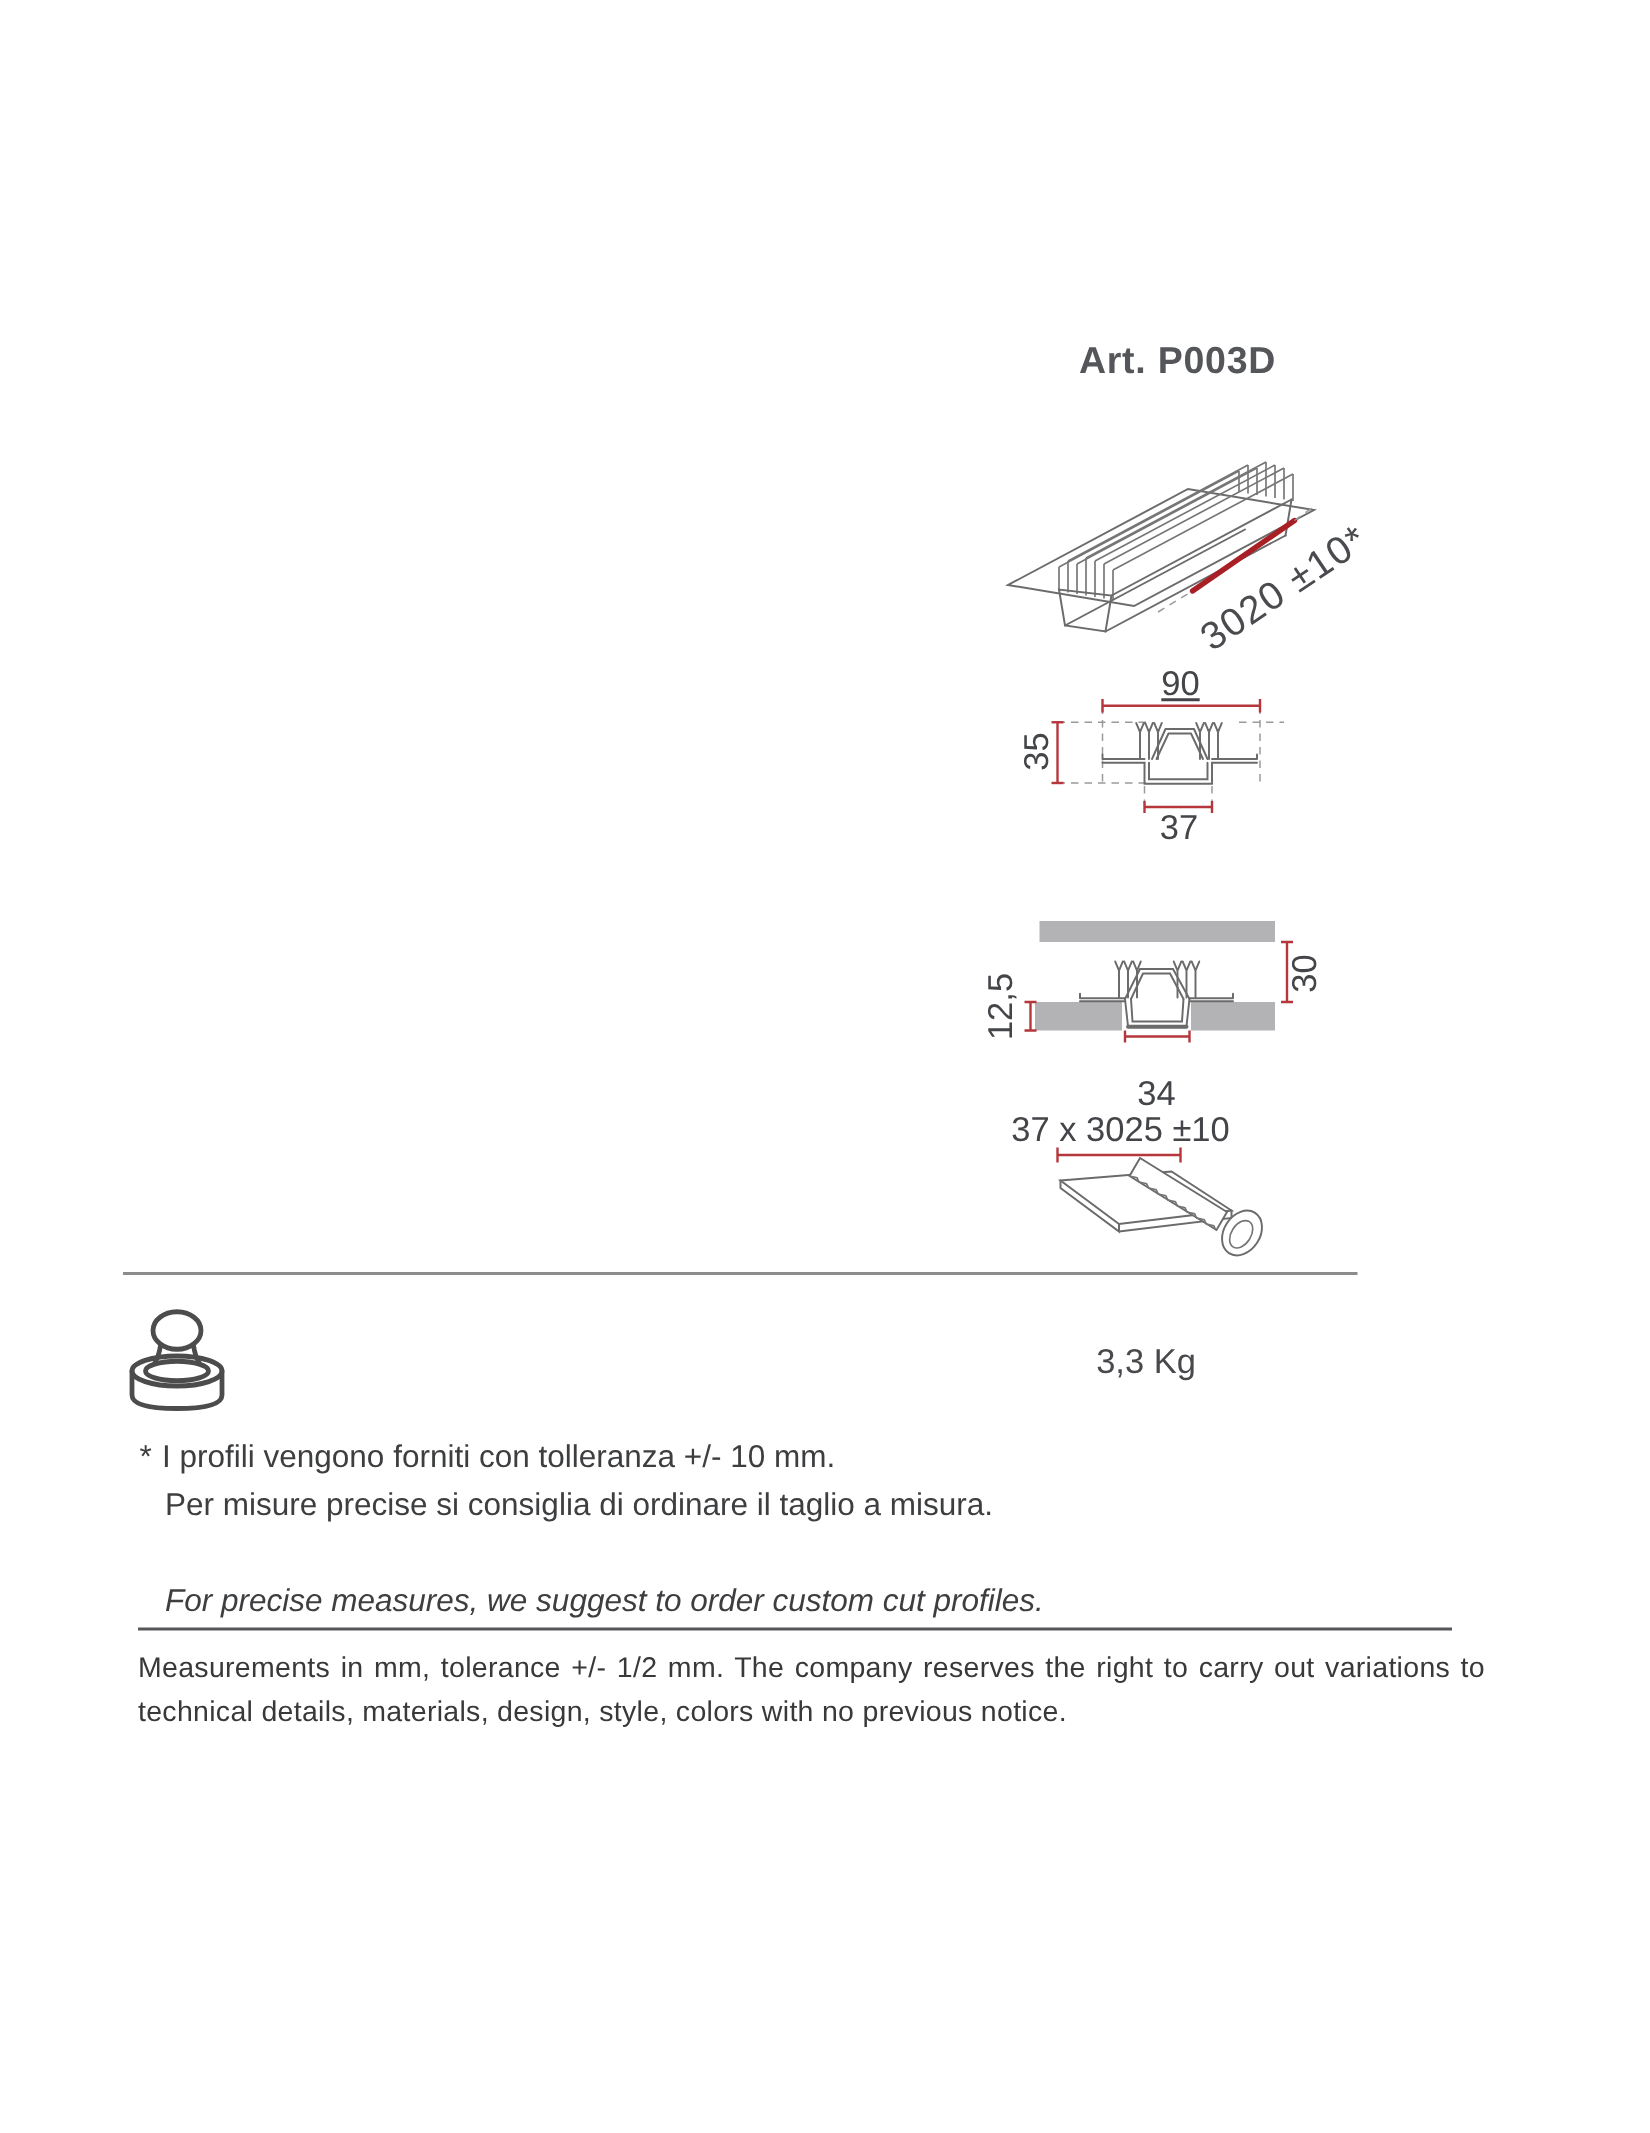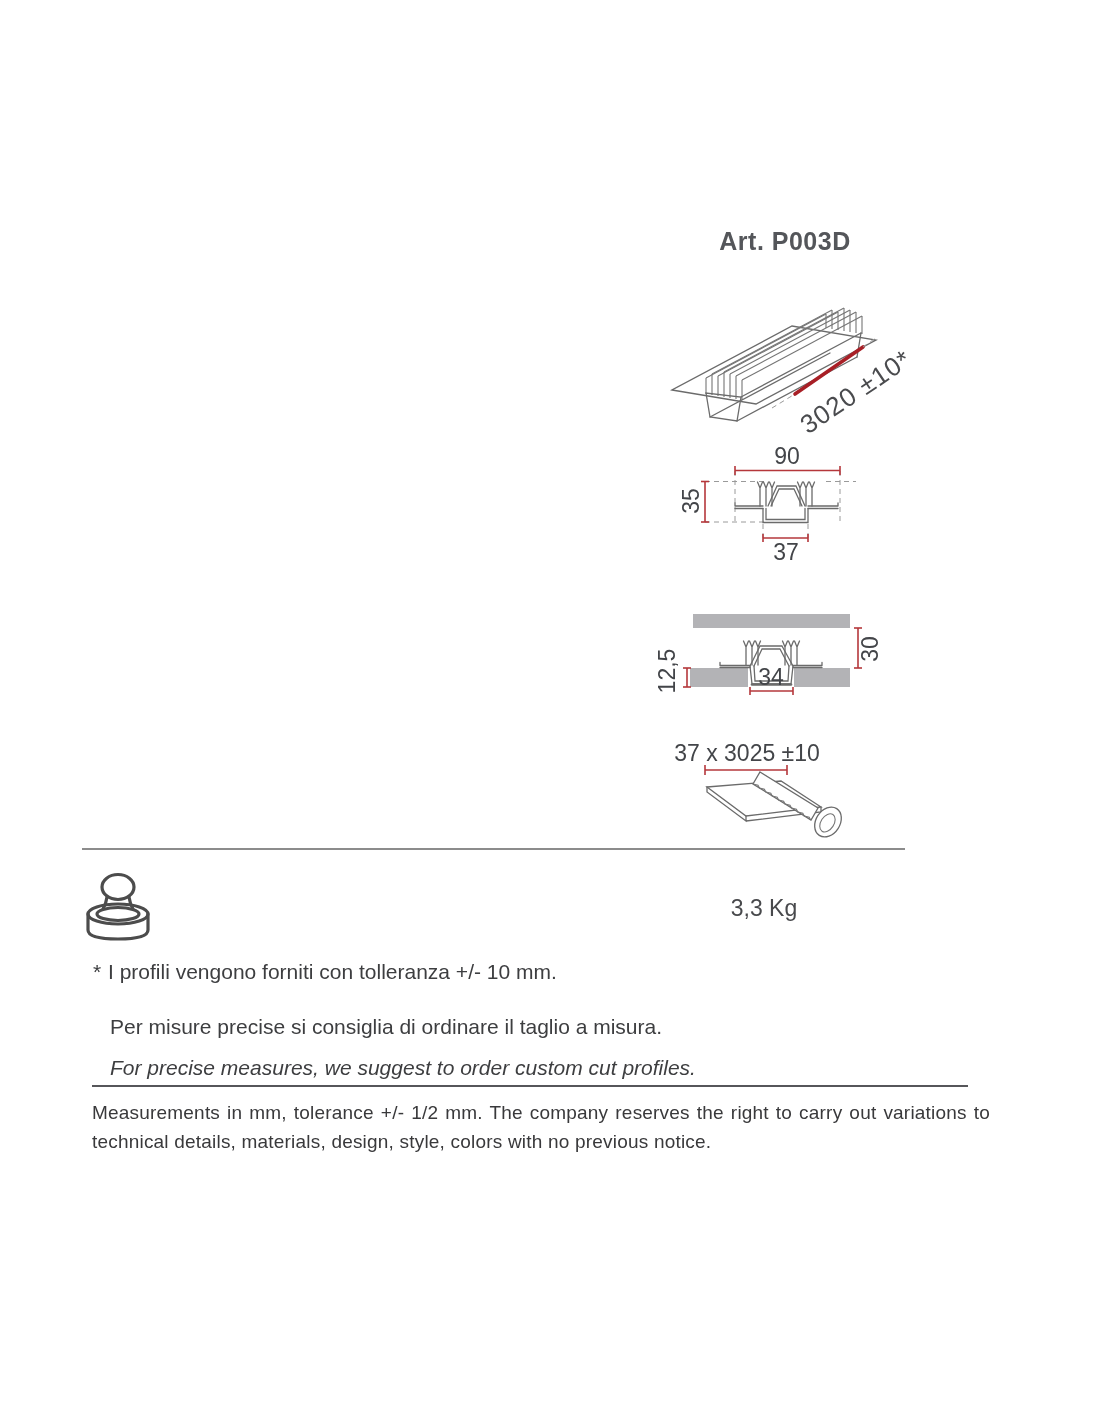--- a/index.html
+++ b/index.html
@@ -127,21 +127,21 @@
 
       <path d="M80,66 V48 M80,48 l-2.5,-6 M80,48 l2.5,-6
                M86,66 V48 M86,48 l-2.5,-6 M86,48 l2.5,-6
                M92,66 V48 M92,48 l-2.5,-6 M92,48 l2.5,-6"></path>
 
       <path d="M120,66 V48 M120,48 l-2.5,-6 M120,48 l2.5,-6
                M126,66 V48 M126,48 l-2.5,-6 M126,48 l2.5,-6
                M132,66 V48 M132,48 l-2.5,-6 M132,48 l2.5,-6"></path>
     </g>
   </svg>
-  <div class="abs ctr dim" style="left:787px; top:456px;">90</div>
+  <div class="abs ctr dim" style="left:787px; top:456px;text-decoration:underline;">90</div>
   <div class="abs rot90 dim" style="left:691px; top:501px;">35</div>
   <div class="abs ctr dim" style="left:786px; top:552px;">37</div>
 
   <svg class="abs" style="left:650px; top:600px;" width="235" height="125" viewBox="0 0 235 125">
 
     <rect class="panel" x="43" y="14" width="157" height="14"></rect>
     <rect class="panel" x="40" y="68" width="58" height="19"></rect>
     <rect class="panel" x="144" y="68" width="56" height="19"></rect>
 
     <g class="red">
@@ -168,21 +168,21 @@
       <path d="M135,65 V47 M135,47 l-2.5,-6 M135,47 l2.5,-6
                M141,65 V47 M141,47 l-2.5,-6 M141,47 l2.5,-6
                M147,65 V47 M147,47 l-2.5,-6 M147,47 l2.5,-6"></path>
 
       <path d="M100,66 L102,84 H141 L143,66 M104,66 L105,81 H138 L139,66"></path>
       <line x1="102" y1="84.5" x2="141" y2="84.5" style="stroke-width:2.6"></line>
     </g>
   </svg>
   <div class="abs rot90 dim" style="left:870px; top:649px;">30</div>
   <div class="abs rot90 dim" style="left:667px; top:671px;">12,5</div>
-  <div class="abs ctr dim" style="left:771px; top:677px;">34</div>
+  <div class="abs ctr dim" style="left:771px; top:729px;">34</div>
 
   <div class="abs ctr dim" style="left:747px; top:753px;">37 x 3025 ±10</div>
   <svg class="abs" style="left:660px; top:740px;" width="225" height="110" viewBox="0 0 225 110">
 
     <g class="red">
       <line x1="45" y1="30" x2="127" y2="30"></line>
       <line x1="45" y1="25" x2="45" y2="35"></line>
       <line x1="127" y1="25" x2="127" y2="35"></line>
     </g>
 
@@ -212,21 +212,21 @@
 
       <ellipse cx="33" cy="19" rx="16" ry="12.5" fill="#ffffff"></ellipse>
       <path d="M22,29 Q21,36 18,41 M44,29 Q45,36 48,41"></path>
     </g>
   </svg>
   <div class="abs ctr weight-val" style="left:764px; top:908px;">3,3 Kg</div>
 
   <div class="abs notes" style="left:93px; top:960px;">
     <span class="note-star">*</span><span>I profili vengono forniti con tolleranza +/- 10 mm.</span>
   </div>
-  <div class="abs notes" style="left:110px; top:992px;margin-top:23px;">
+  <div class="abs notes" style="left:110px; top:992px;">
     <span>Per misure precise si consiglia di ordinare il taglio a misura.</span>
   </div>
   <div class="abs notes" style="left:110px; top:1056px;font-style:italic;">
     <span>For precise measures, we suggest to order custom cut profiles.</span>
   </div>
 
   <div class="abs divider2" style="left:92px; top:1085px; width:876px;"></div>
 
   <div class="abs footer-text" style="left:92px; top:1098px; width:898px;">
     <p>Measurements in mm, tolerance +/- 1/2 mm. The company reserves the right to carry out variations to technical details, materials, design, style, colors with no previous notice.</p>

